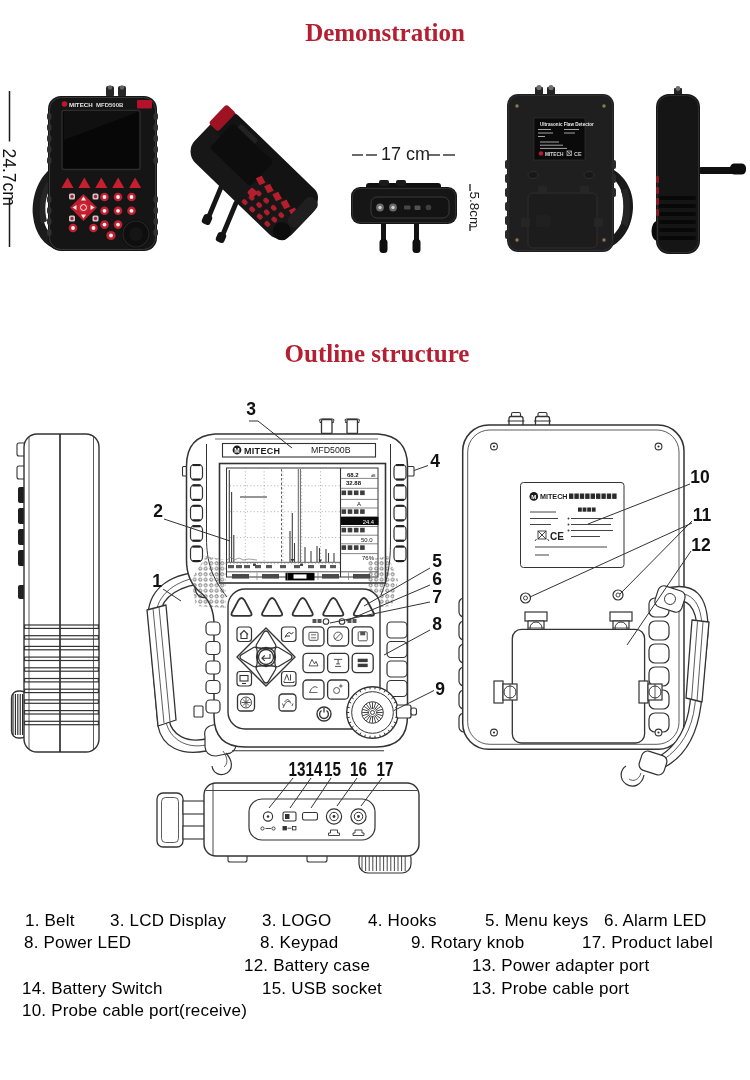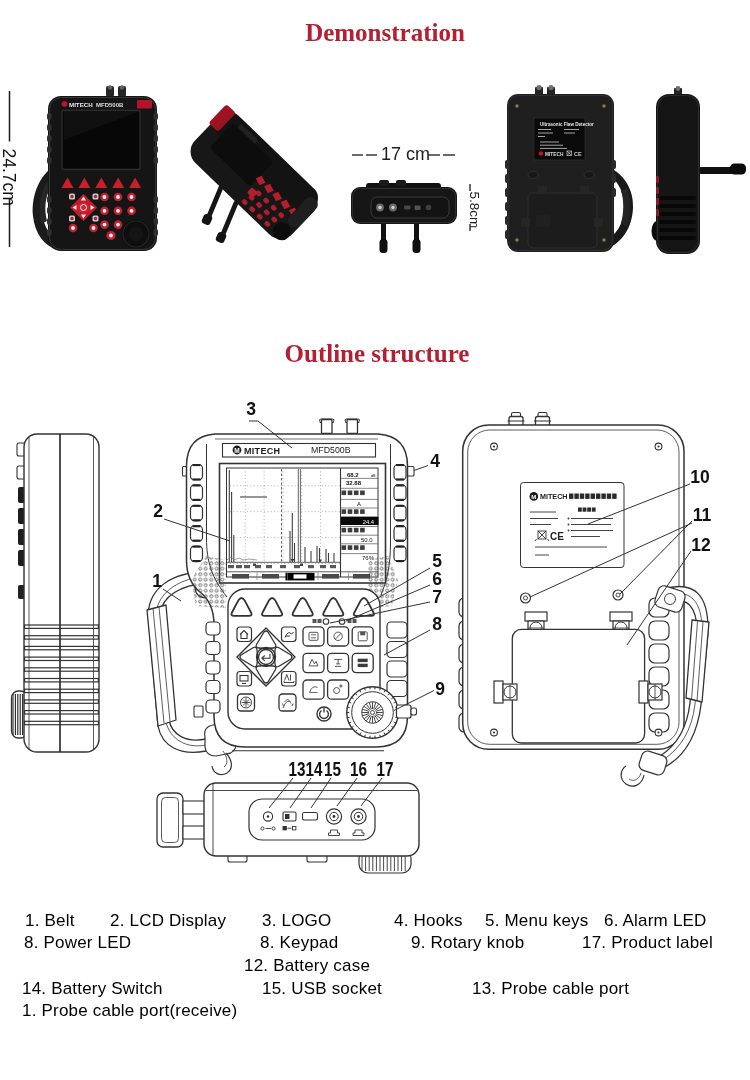--- a/index.html
+++ b/index.html
@@ -768,27 +768,28 @@
         <line x1="692" y1="523" x2="530" y2="597"></line>
         <line x1="691" y1="551" x2="627" y2="645"></line>
         <line x1="293" y1="778" x2="269" y2="808"></line>
         <line x1="311" y1="778" x2="290" y2="808"></line>
         <line x1="331" y1="778" x2="311" y2="808"></line>
         <line x1="357" y1="778" x2="337" y2="806"></line>
         <line x1="382" y1="778" x2="361" y2="806"></line>
       </g>
 </svg>
 <div class="leg" style="left:25px;top:911px">1. Belt</div>
-<div class="leg" style="left:110px;top:911px">2. LCD Display</div>
+<div class="leg" style="left:110px;top:911px">3. LCD Display</div>
 <div class="leg" style="left:262px;top:911px">3. LOGO</div>
-<div class="leg" style="left:394px;top:911px">4. Hooks</div>
+<div class="leg" style="left:368px;top:911px">4. Hooks</div>
 <div class="leg" style="left:485px;top:911px">5. Menu keys</div>
 <div class="leg" style="left:604px;top:911px">6. Alarm LED</div>
 <div class="leg" style="left:24px;top:933px">8. Power LED</div>
 <div class="leg" style="left:260px;top:933px">8. Keypad</div>
 <div class="leg" style="left:411px;top:933px">9. Rotary knob</div>
 <div class="leg" style="left:582px;top:933px">17. Product label</div>
 <div class="leg" style="left:244px;top:955.7px">12. Battery case</div>
+<div class="leg" style="left:472px;top:955.7px">13. Power adapter port</div>
 <div class="leg" style="left:22px;top:978.5px">14. Battery Switch</div>
 <div class="leg" style="left:262px;top:978.5px">15. USB socket</div>
 <div class="leg" style="left:472px;top:978.5px">13. Probe cable port</div>
-<div class="leg" style="left:22px;top:1000.8px">1. Probe cable port(receive)</div>
+<div class="leg" style="left:22px;top:1000.8px">10. Probe cable port(receive)</div>
 </div>
 
 </body></html>

